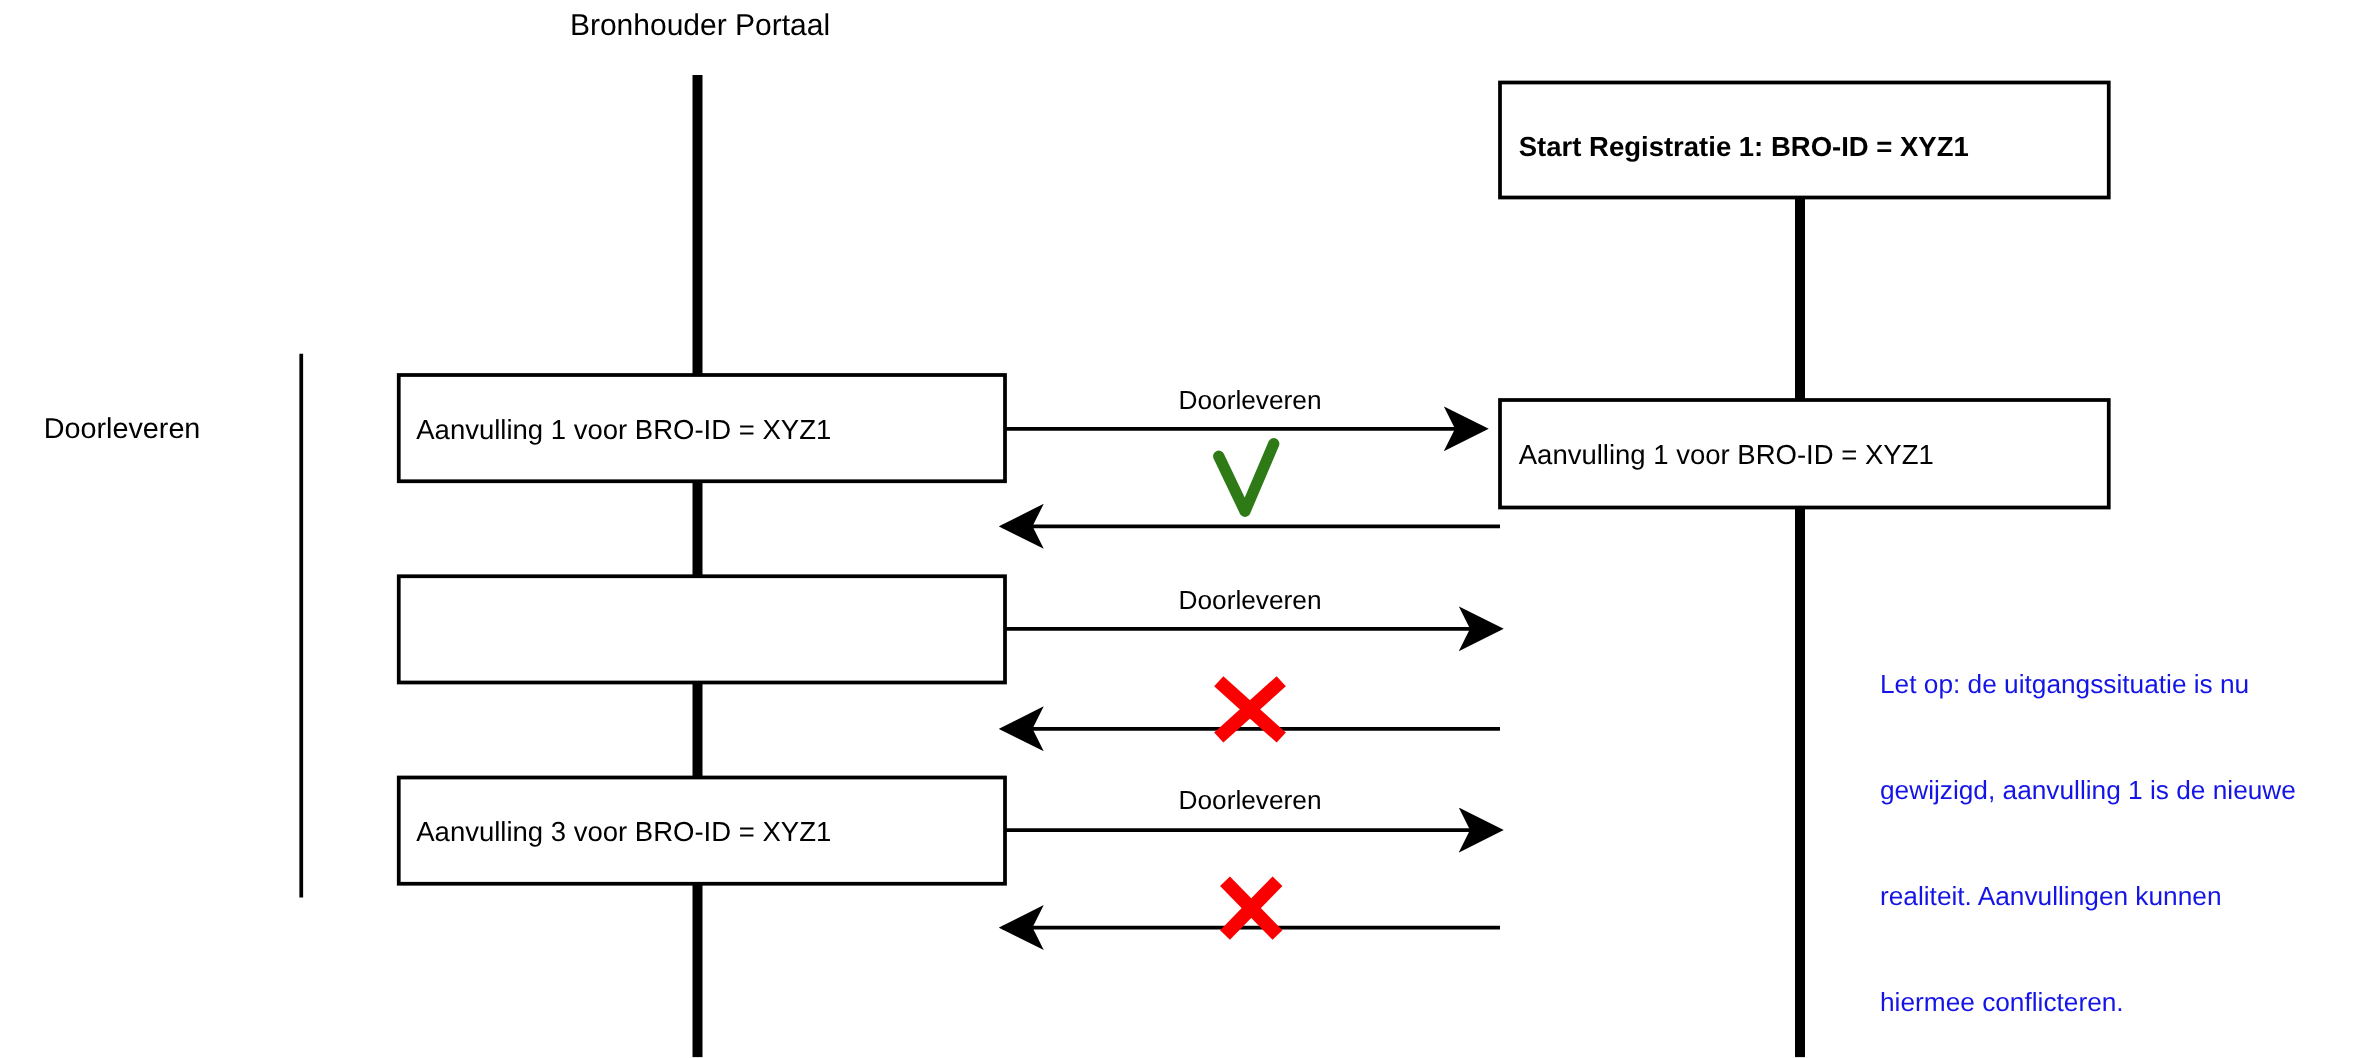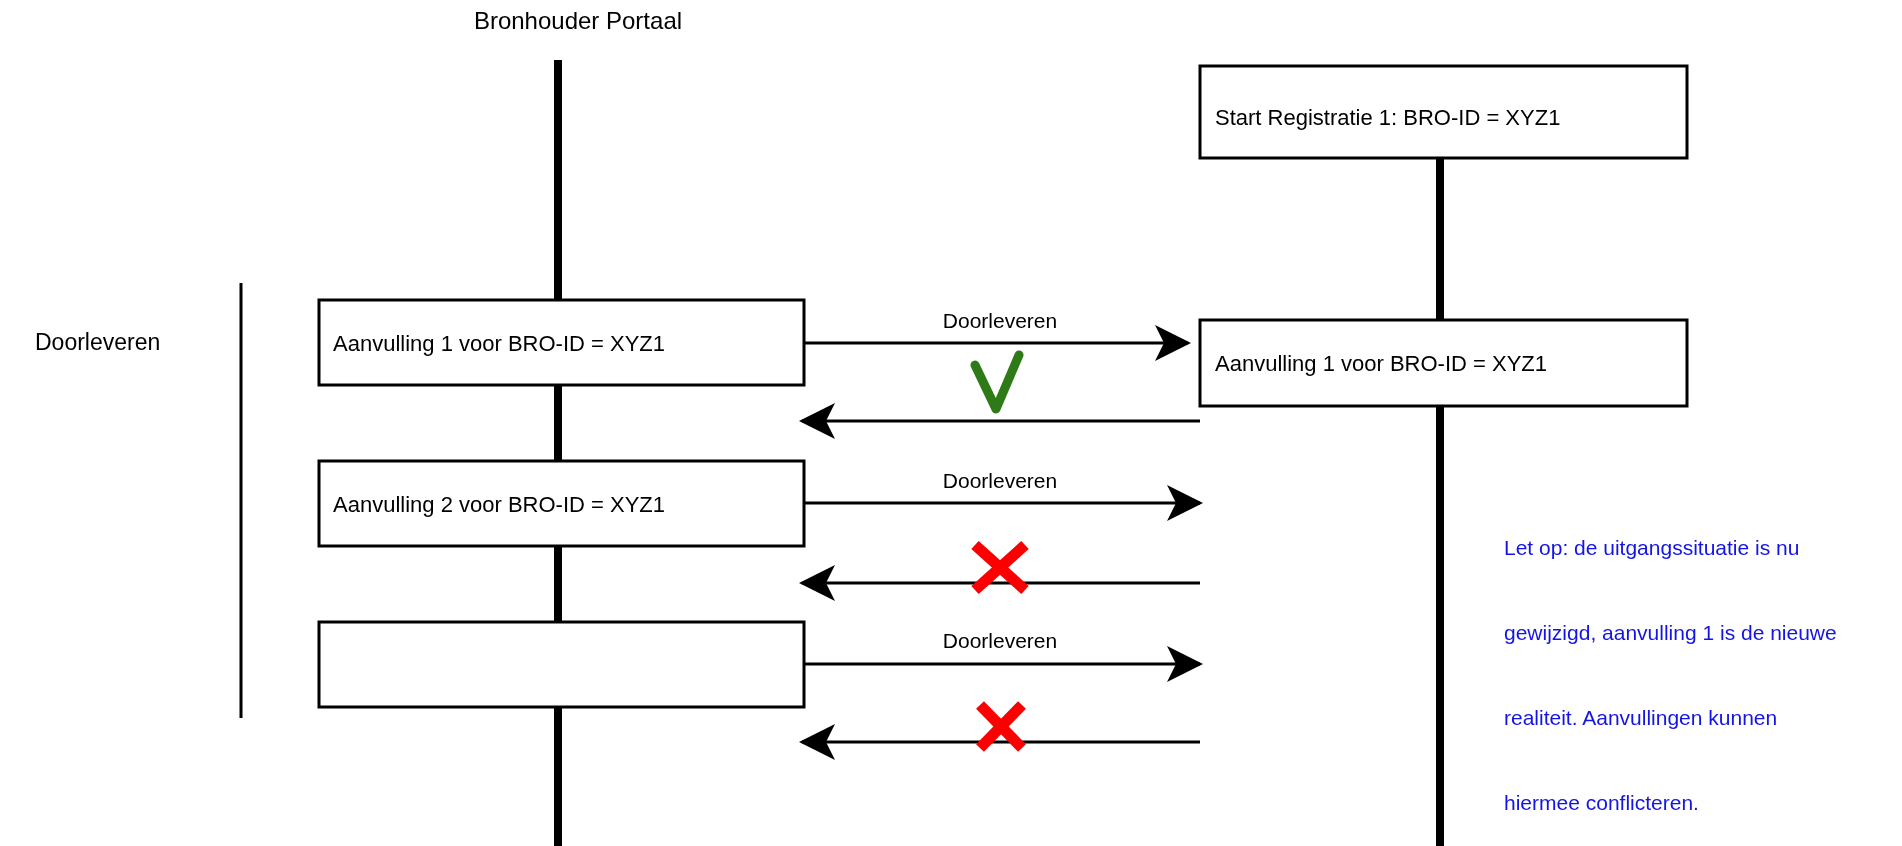--- a/index.html
+++ b/index.html
@@ -123,33 +123,33 @@
       <path d="M 975 545 L 1025 590" fill="none" stroke="#fa0000" stroke-width="11" stroke-linecap="butt"></path>
       <path d="M 1025 545 L 975 590" fill="none" stroke="#fa0000" stroke-width="11" stroke-linecap="butt"></path>
     </g>
 
     <g>
       <path d="M 980 705 L 1022 748" fill="none" stroke="#fa0000" stroke-width="11" stroke-linecap="butt"></path>
       <path d="M 1022 705 L 980 748" fill="none" stroke="#fa0000" stroke-width="11" stroke-linecap="butt"></path>
     </g>
   </svg>
 
-  <div class="lbl actor-title" style="left:378px; top:6px; width:400px;">Bronhouder Portaal</div>
+  <div class="lbl actor-title" style="left:360px; top:6px; width:400px;">Bronhouder Portaal</div>
 
 
   <div class="lbl group-label" style="left:35px; top:328px;">Doorleveren</div>
 
-  <div class="lbl box-text" style="left:1215px; top:104px;">Start Registratie 1: BRO-ID = XYZ1</div>
+  <div class="lbl box-text" style="left:1215px; top:104px;font-weight:bold;">Start Registratie 1: BRO-ID = XYZ1</div>
 
   <div class="lbl box-text" style="left:333px; top:330px;">Aanvulling 1 voor BRO-ID = XYZ1</div>
 
   <div class="lbl box-text" style="left:1215px; top:350px;">Aanvulling 1 voor BRO-ID = XYZ1</div>
 
-  <div class="lbl box-text" style="left:333px; top:491px;">Aanvulling 2 voor BRO-ID = XYZ1</div>
 
+  <div class="lbl box-text" style="left:333px; top:652px;">Aanvulling 3 voor BRO-ID = XYZ1</div>
 
   <div class="lbl msg-label" style="left:810px; top:308px; width:380px;">Doorleveren</div>
 
   <div class="lbl msg-label" style="left:810px; top:468px; width:380px;">Doorleveren</div>
 
   <div class="lbl msg-label" style="left:810px; top:628px; width:380px;">Doorleveren</div>
 
   <div class="lbl note-text" style="left:1504px; top:477px;">
     <div>Let op: de uitgangssituatie is nu</div>
     <div>gewijzigd, aanvulling 1 is de nieuwe</div>

